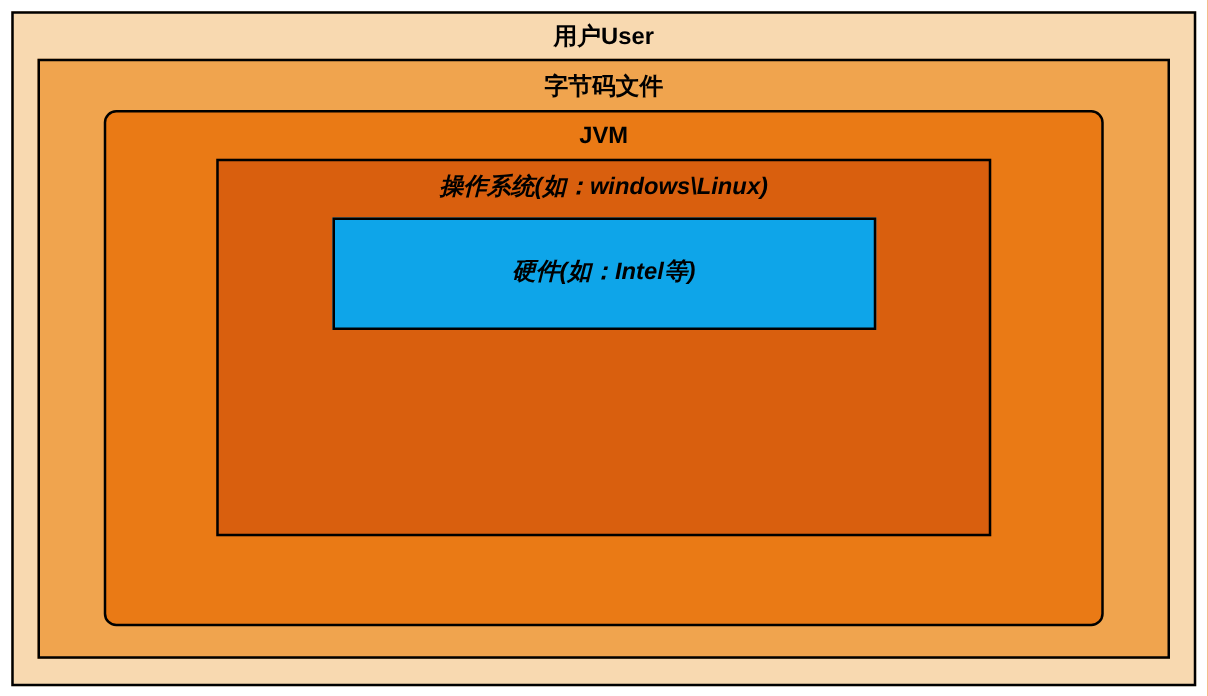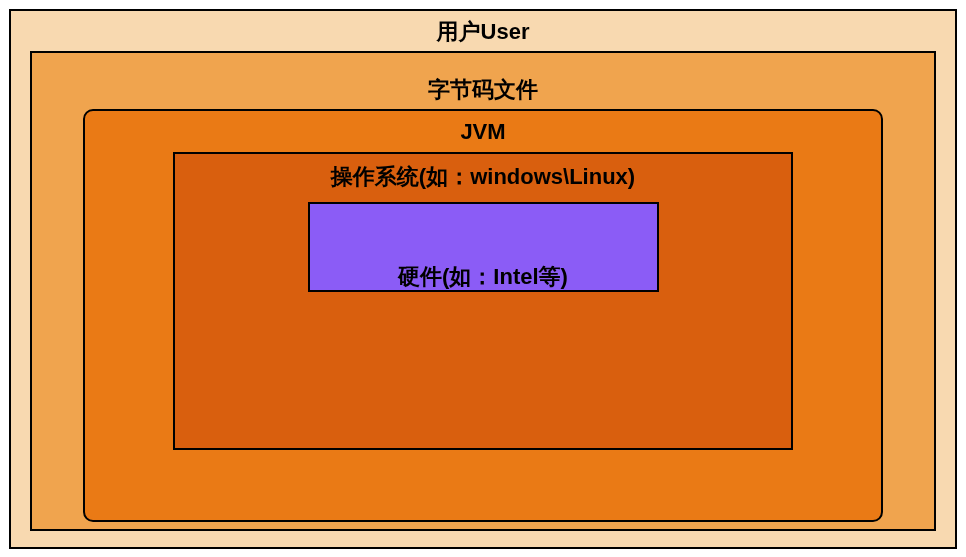--- a/index.html
+++ b/index.html
@@ -19,59 +19,60 @@
       justify-content: center;
     }
     .layer {
       border: 2px solid #000;
       display: flex;
       flex-direction: column;
       align-items: center;
     }
     .layer-label {
       padding: 8px 0 6px 0;
-      font-size: 22px;
+      font-size: 19px;
       text-align: center;
       line-height: 1.2;
     }
     .layer1 {
       width: 948px;
       height: 540px;
       background: #f8d9b0;
       padding: 0 20px 20px 20px;
     }
     .layer2 {
       width: 906px;
       height: 480px;
       background: #f0a44e;
-      padding: 16px 50px 50px 50px;
+      padding: 2px 50px 50px 50px;
     }
     .layer3 {
       width: 800px;
       height: 413px;
       background: #ea7a15;
       padding: 0 90px 70px 90px;
       border-radius: 10px;
     }
     .layer4 {
       width: 620px;
       height: 345px;
       background: #d95f0e;
       padding: 0 90px 60px 90px;
+      font-style: italic;
     }
     .layer4 .layer-label {
       padding: 10px 0 12px 0;
     }
     .layer5 {
-      width: 351px;
+      width: 435px;
       height: 90px;
-      background: #8b5cf6;
+      background: #0ea5e9;
       display: flex;
       align-items: center;
-      justify-content: flex-end;
+      justify-content: center;
     }
     .layer5 .layer-label {
       padding: 0;
     }
   </style>
 </head>
 <body>
 
 <div class="layer layer1">
   <div class="layer-label">用户User</div>

